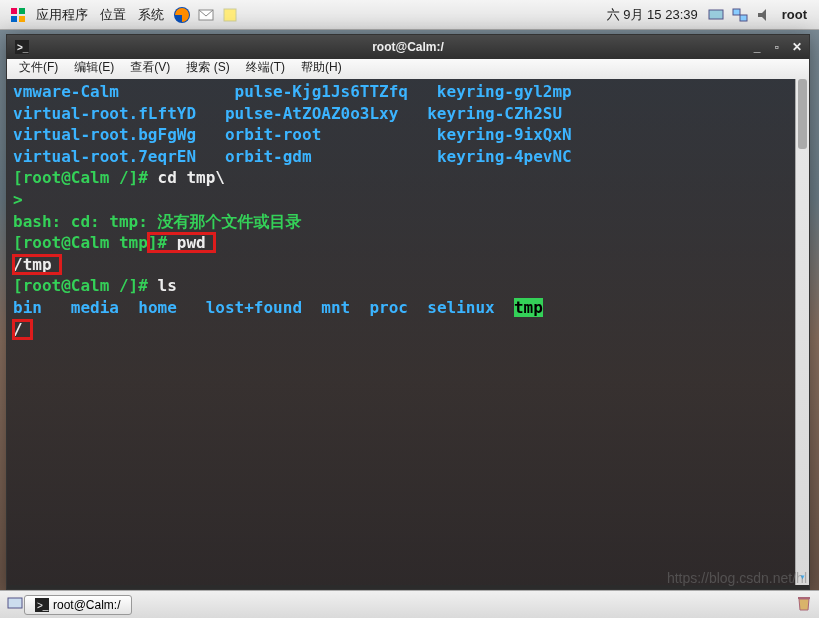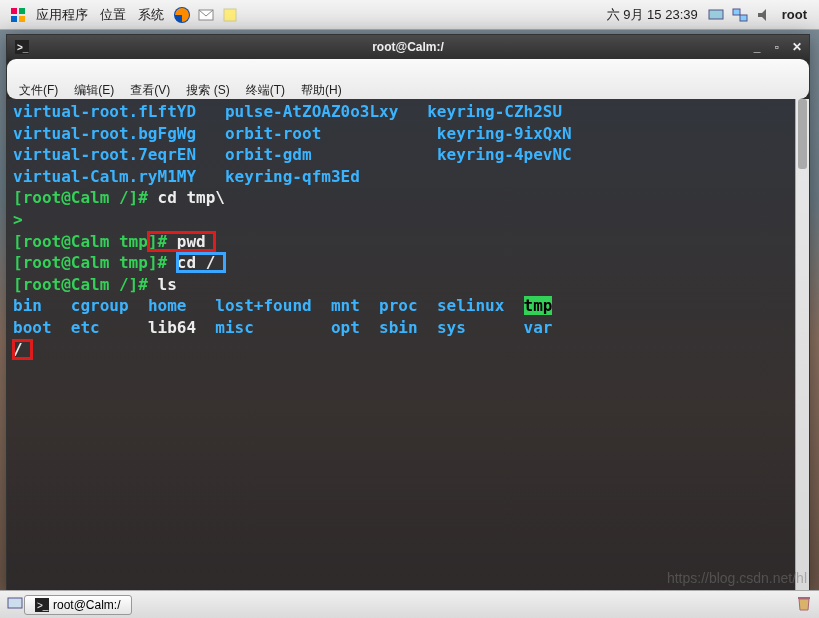--- a/index.html
+++ b/index.html
@@ -41,27 +41,26 @@
   display: flex; align-items: center;
   font-size: 12px; font-weight: bold;
   padding: 0 6px;
 }
 .titlebar .ti { width:18px;height:18px;margin-right:6px;display:inline-flex;align-items:center;justify-content:center;font-size:11px;}
 .titlebar .t-spacer{flex:1}
 .titlebar .title-text{ position:absolute; left:0; right:0; text-align:center;}
 .titlebar .winbtns { display:flex; gap:8px; z-index:2; }
 .titlebar .winbtns span { width:12px; display:inline-block; text-align:center; cursor:pointer;}
 .menubar {
-  height: 40px;
+  height: 20px;
   background: linear-gradient(#fafafa,#e9e9e9);
   color: #222;
-  display: flex; align-items: flex-end;
+  display: flex; align-items: flex-start;
   font-size: 12px;
   padding: 0 4px;
-  border-radius: 9px;
 }
 .menubar .m { padding: 0 8px; cursor:pointer;}
 .term-body {
   background: linear-gradient(rgba(30,30,35,0.75),rgba(30,30,35,0.75)),
               linear-gradient(#6f7c86 0%, #826a57 60%, #5d4a3e 100%);
   height: calc(100% - 48px);
   font-family: "DejaVu Sans Mono","Courier New",monospace;
   font-size: 16px;
   font-weight: bold;
   color: #3bb4ff;
@@ -170,31 +169,31 @@
     <span class="m">查看(V)</span>
     <span class="m">搜索 (S)</span>
     <span class="m">终端(T)</span>
     <span class="m">帮助(H)</span>
   </div>
   <div class="term-body">
     <div class="scroll">
       <div class="thumb"></div>
       <div class="down">▾</div>
     </div>
+<div class="ln"><span class="c-blue">vmware-Calm</span>            <span class="c-blue">pulse-Kjg1Js6TTZfq</span>   <span class="c-blue">keyring-gyl2mp</span></div>
 <div class="ln"><span class="c-blue">virtual-root.fLftYD</span>   <span class="c-blue">pulse-AtZOAZ0o3Lxy</span>   <span class="c-blue">keyring-CZh2SU</span></div>
 <div class="ln"><span class="c-blue">virtual-root.bgFgWg</span>   <span class="c-blue">orbit-root</span>            <span class="c-blue">keyring-9ixQxN</span></div>
 <div class="ln"><span class="c-blue">virtual-root.7eqrEN</span>   <span class="c-blue">orbit-gdm</span>             <span class="c-blue">keyring-4pevNC</span></div>
-<div class="ln"><span class="c-blue">virtual-Calm.ryM1MY</span>   <span class="c-blue">keyring-qfm3Ed</span></div>
 <div class="ln"><span class="c-green">[<span>root</span>@<span>Calm</span> /]# </span><span class="c-white">cd tmp\</span></div>
 <div class="ln"><span class="c-green">&gt;</span></div>
+<div class="ln"><span class="c-green">bash: cd: tmp: 没有那个文件或目录</span></div>
 <div class="ln"><span class="c-green">[<span>root</span>@<span>Calm</span> tmp</span><span class="c-green box-red">]# <span class="c-white">pwd</span> </span></div>
-<div class="ln"><span class="c-green">[<span>root</span>@<span>Calm</span> tmp]# </span><span class="c-white box-blue"><span>cd /</span> </span></div>
+<div class="ln"><span class="c-white box-red"><span>/tmp</span> </span></div>
 <div class="ln"><span class="c-green">[<span>root</span>@<span>Calm</span> /]# </span><span class="c-white">ls</span></div>
-<div class="ln c-blue"><span>bin</span>   <span>cgroup</span>  <span>home</span>   <span>lost+found</span>  <span>mnt</span>  <span>proc</span>  <span>selinux</span>  <span class="hl-green">tmp</span></div>
-<div class="ln c-blue"><span>boot</span>  <span>etc</span>     <span class="c-white">lib64</span>  <span>misc</span>        <span>opt</span>  <span>sbin</span>  <span>sys</span>      <span>var</span></div>
+<div class="ln c-blue"><span>bin</span>   <span>media</span>  <span>home</span>   <span>lost+found</span>  <span>mnt</span>  <span>proc</span>  <span>selinux</span>  <span class="hl-green">tmp</span></div>
 <div class="ln"><span class="c-white box-red"><span>/</span> </span></div>
   </div>
 </div>
 
 <div class="watermark">https://blog.csdn.net/hl</div>
 
 <div class="bottom-taskbar">
   <span class="icon">
     <svg width="18" height="18">
         <rect x="2" y="4" width="14" height="10" fill="#cde" stroke="#558"></rect>

